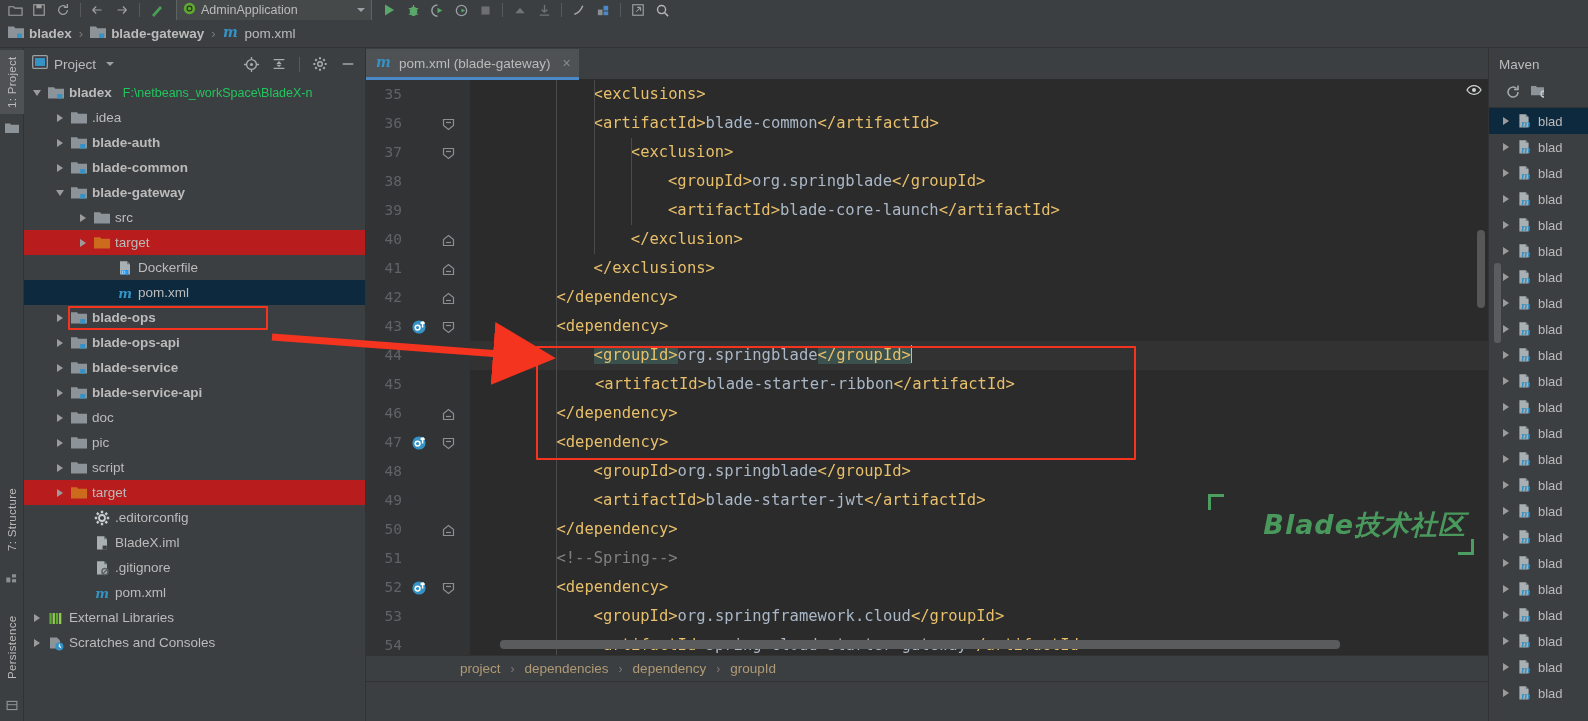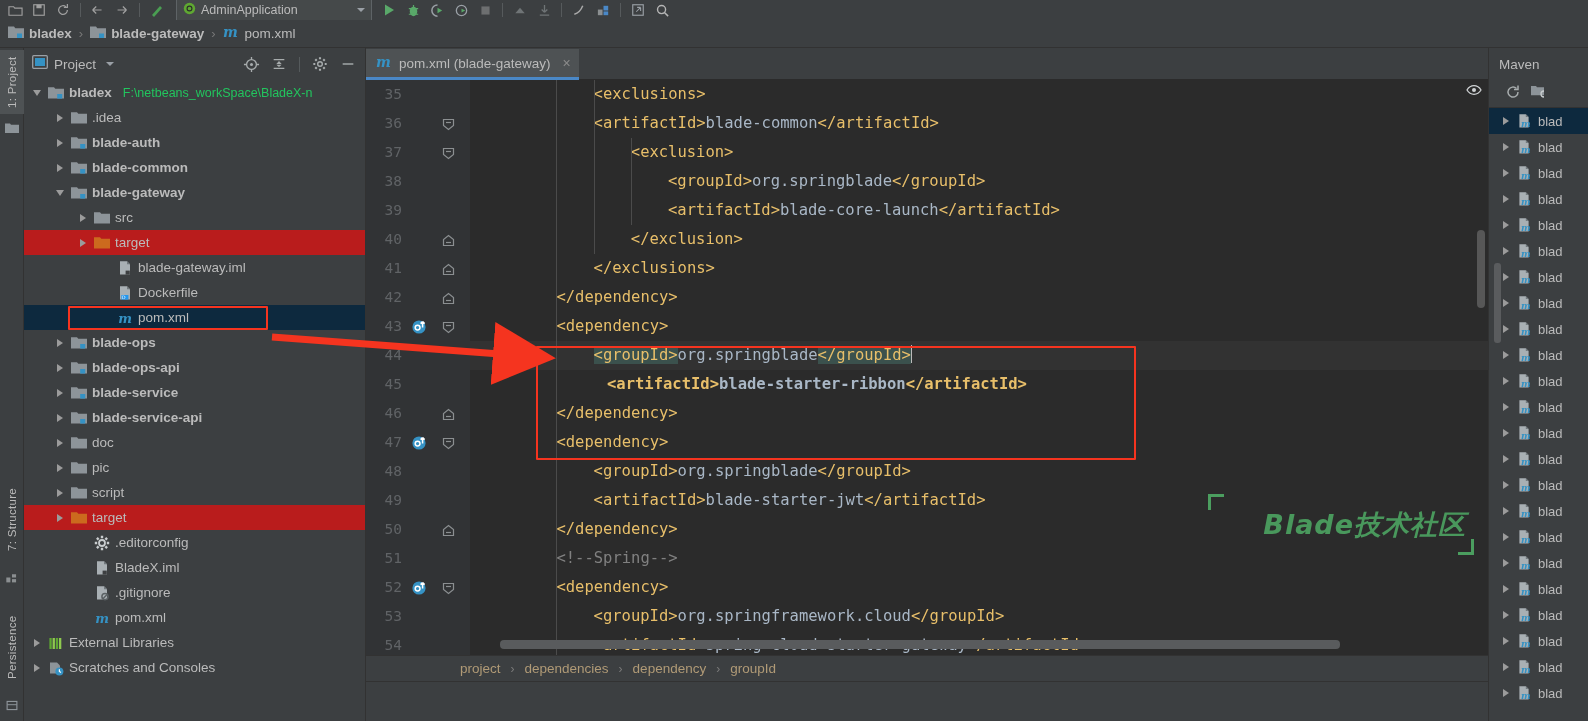--- a/index.html
+++ b/index.html
@@ -429,29 +429,20 @@
           <span class="tlabel">src</span>
         </div>
         <div class="trow sel-olive" style="padding-left: 52px;">
           <span class="tw">
             <span class="arr-r"></span>
           </span>
           <svg class="ticon" viewBox="0 0 16 16">
             <path d="M0 2.2h6l1.3 1.6H16V13.4H0z" fill="#cc6a1e"></path>
           </svg>
           <span class="tlabel">target</span>
-        </div>
-        <div class="trow" style="padding-left: 75px;">
-          <span class="tw"></span>
-          <svg class="ticon" viewBox="0 0 16 16">
-            <path d="M3 1.2h7l3 3v10.4H3z" fill="#a9b0b4"></path>
-            <path d="M10 1.2v3h3z" fill="#72797d"></path>
-            <rect x="8.6" y="10.6" width="4.2" height="4" fill="#3d3f41"></rect>
-          </svg>
-          <span class="tlabel">blade-gateway.iml</span>
         </div>
         <div class="trow" style="padding-left: 75px;">
           <span class="tw"></span>
           <svg class="ticon" viewBox="0 0 16 16">
             <path d="M3 1.2h7l3 3v10.4H3z" fill="#a9b0b4"></path>
             <path d="M10 1.2v3h3z" fill="#72797d"></path>
             <rect x="4.4" y="10" width="7" height="4.6" fill="#2496ed"></rect>
             <text x="5" y="13.9" font-family="DejaVu Sans, sans-serif" font-size="4.6" fill="#ffffff">D</text>
           </svg>
           <span class="tlabel">Dockerfile</span>
@@ -760,21 +751,21 @@
             <div class="ctext" style="left: 86.4px;"><span class="tag">&lt;/dependency&gt;</span></div>
           </div>
           <div class="lrow">
             <div class="ctext" style="left: 86.4px;"><span class="tag">&lt;dependency&gt;</span></div>
           </div>
           <div class="lrow">
             <div class="curline"></div>
             <div class="ctext" style="left: 123.6px;"><span class="tag hl">&lt;groupId&gt;</span><span class="val">org.springblade</span><span class="tag hl">&lt;/groupId&gt;</span><span class="caret"></span></div>
           </div>
           <div class="lrow">
-            <div class="ctext" style="left: 137px; font-weight: bold;"><span class="tag">&lt;artifactId&gt;</span><span class="val">blade-starter-ribbon</span><span class="tag">&lt;/artifactId&gt;</span></div>
+            <div class="ctext" style="left: 125px;"><span class="tag">&lt;artifactId&gt;</span><span class="val">blade-starter-ribbon</span><span class="tag">&lt;/artifactId&gt;</span></div>
           </div>
           <div class="lrow">
             <div class="ctext" style="left: 86.4px;"><span class="tag">&lt;/dependency&gt;</span></div>
           </div>
           <div class="lrow">
             <div class="ctext" style="left: 86.4px;"><span class="tag">&lt;dependency&gt;</span></div>
           </div>
           <div class="lrow">
             <div class="ctext" style="left: 123.6px;"><span class="tag">&lt;groupId&gt;</span><span class="val">org.springblade</span><span class="tag">&lt;/groupId&gt;</span></div>
           </div>

